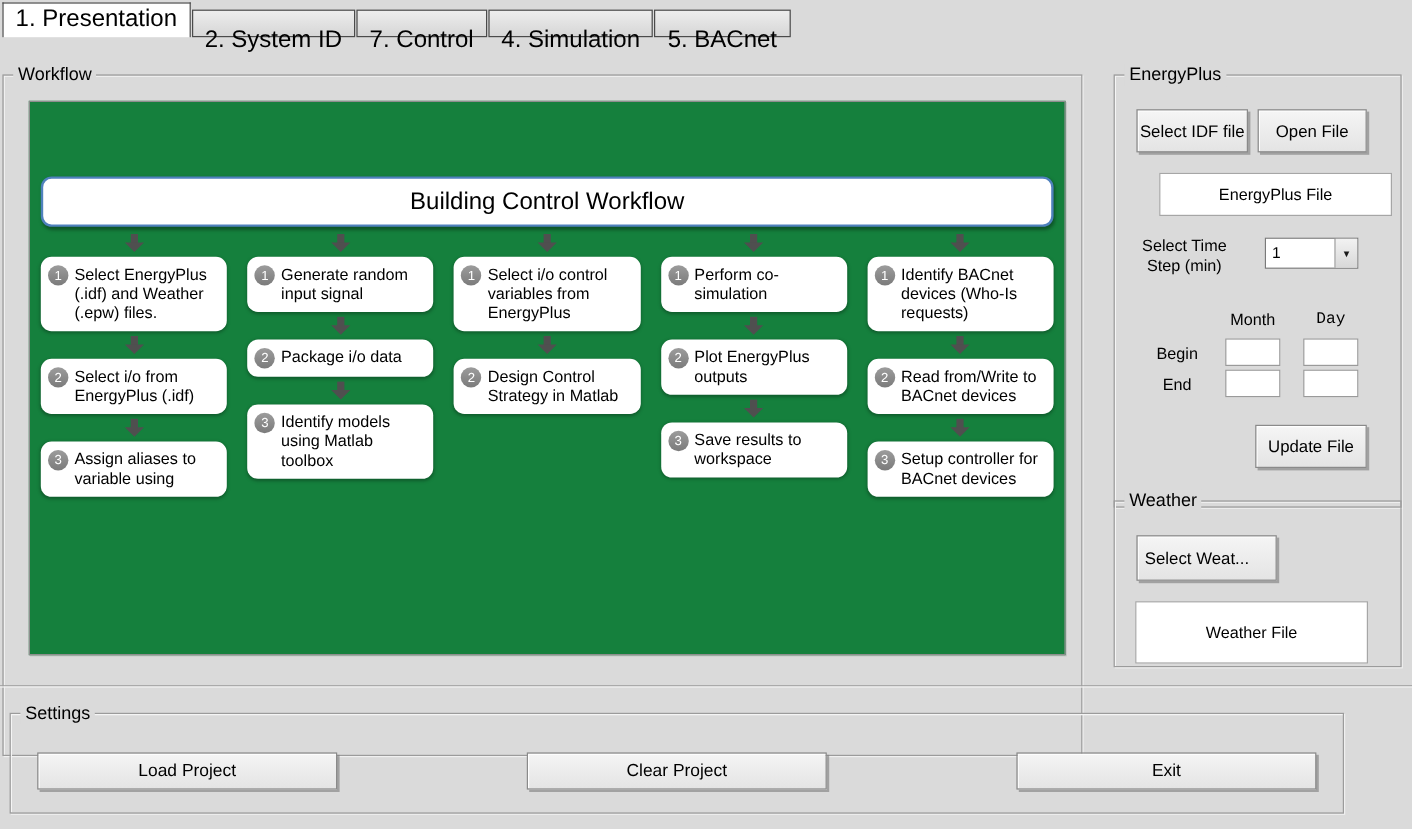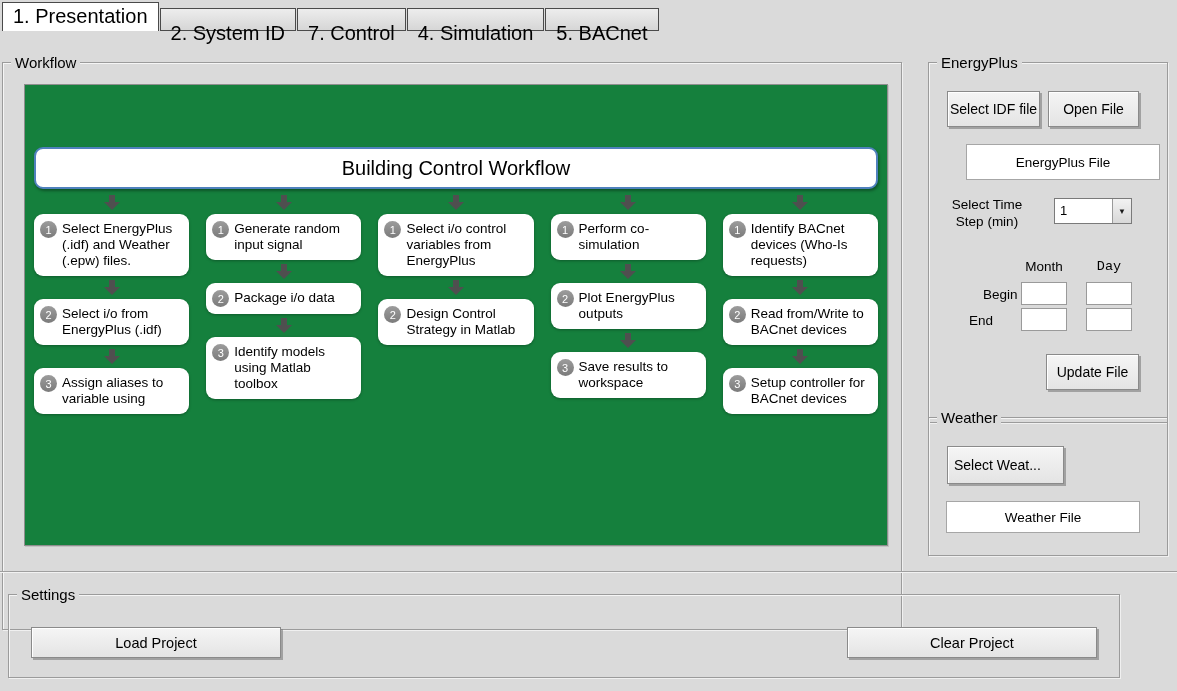--- a/index.html
+++ b/index.html
@@ -115,32 +115,32 @@
   .ep-btn-open { position:absolute; left:119px; top:28px; width:91px; height:36px; }
   .ep-filebox  { position:absolute; left:17px; top:81px; width:194px; height:36px;margin-left:20px; }
   .ep-ts-label { position:absolute; left:12px; top:133px; width:92px; font-size:13.5px; line-height:17px; text-align:center; }
   .combo { position:absolute; left:125px; top:135px; width:78px; height:26px;
            background:#FFFFFF; border:1px solid #7A7A7A; display:flex; }
   .combo-value { flex:1; font-size:13px; padding:4px 0 0 5px; }
   .combo-btn { width:19px; background:linear-gradient(#F2F2F2,#D8D8D8); border-left:1px solid #9A9A9A;
                display:flex; align-items:center; justify-content:center; font-size:8px; color:#1A1A1A; }
   .ep-h-month { position:absolute; left:92px; top:196px; width:46px; text-align:center; font-size:13.5px; }
   .ep-h-day   { position:absolute; left:157px; top:196px; width:46px; text-align:center; font-size:13.5px;font-family:Liberation Mono, monospace; }
-  .ep-l-begin { position:absolute; left:30px; top:224px; width:44px; font-size:13.5px;margin-left:24px; }
+  .ep-l-begin { position:absolute; left:30px; top:224px; width:44px; text-align:center; font-size:13.5px; }
   .ep-l-end   { position:absolute; left:30px; top:250px; width:44px; text-align:center; font-size:13.5px; }
   .ep-in-bm { position:absolute; left:92px;  top:219px; width:46px; height:23px; }
   .ep-in-bd { position:absolute; left:157px; top:219px; width:46px; height:23px; }
   .ep-in-em { position:absolute; left:92px;  top:245px; width:46px; height:23px; }
   .ep-in-ed { position:absolute; left:157px; top:245px; width:46px; height:23px; }
   .ep-btn-update { position:absolute; left:117px; top:291px; width:93px; height:36px; }
 
   
   .w-group { left:928px; top:417px; width:240px; height:139px; }
   .w-btn-select { position:absolute; left:18px; top:28px; width:117px; height:38px; text-align:left; padding-left:6px; white-space:nowrap; overflow:hidden; }
-  .w-filebox { position:absolute; left:17px; top:83px; width:194px; height:32px; }
+  .w-filebox { position:absolute; left:17px; top:83px; width:194px; height:52px; }
 
   
   .separator { position:absolute; left:0; top:571px; width:1177px; height:2px;
                border-top:1px solid #9F9F9F; border-bottom:1px solid #F2F2F2; }
   .settings-group { left:8px; top:594px; width:1112px; height:84px; }
   .settings-buttons { position:absolute; left:22px; right:22px; top:32px; height:31px;
                       display:flex; justify-content:space-between; }
   .settings-btn { width:250px; height:31px; font-size:14.5px; }
 </style>
 </head>
@@ -272,16 +272,17 @@
     <div class="whitebox w-filebox">Weather File</div>
   </div>
 
   <div class="separator"></div>
 
   <div class="group settings-group">
     <div class="group-label">Settings</div>
     <div class="settings-buttons" id="settings-buttons">
         <button class="btn settings-btn">Load Project</button>
         <button class="btn settings-btn">Clear Project</button>
+        <button class="btn settings-btn">Exit</button>
       </div>
   </div>
 
 </div>
 
 </body></html>

